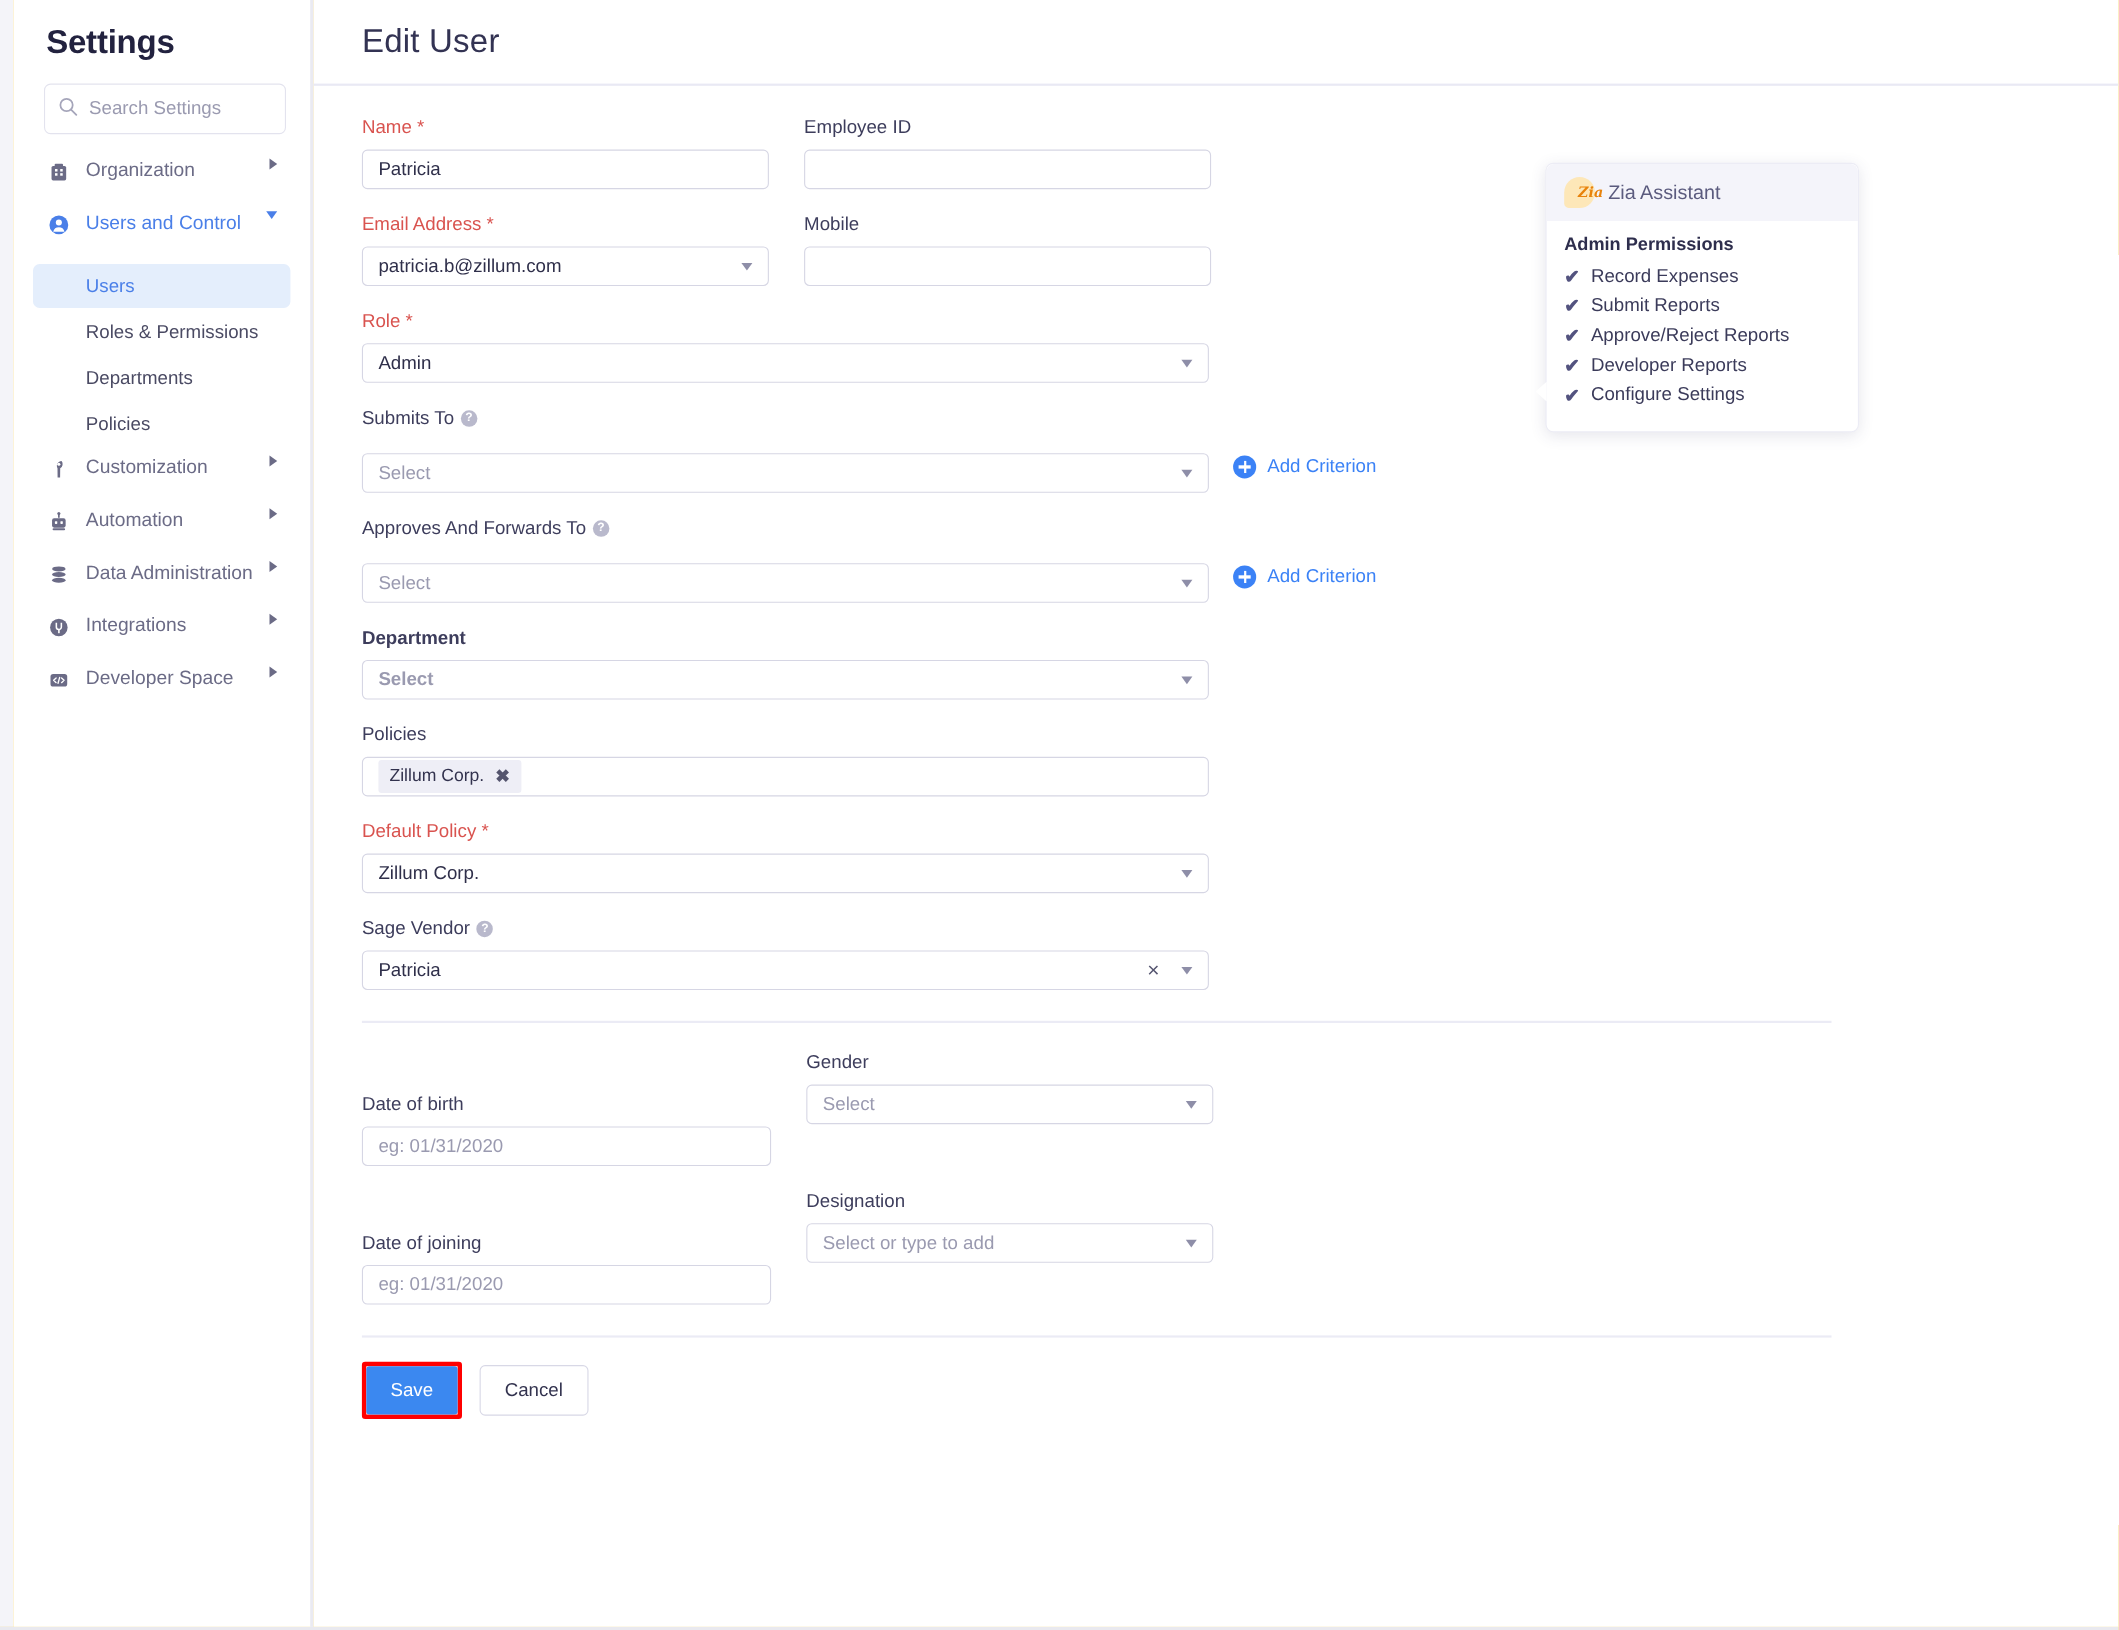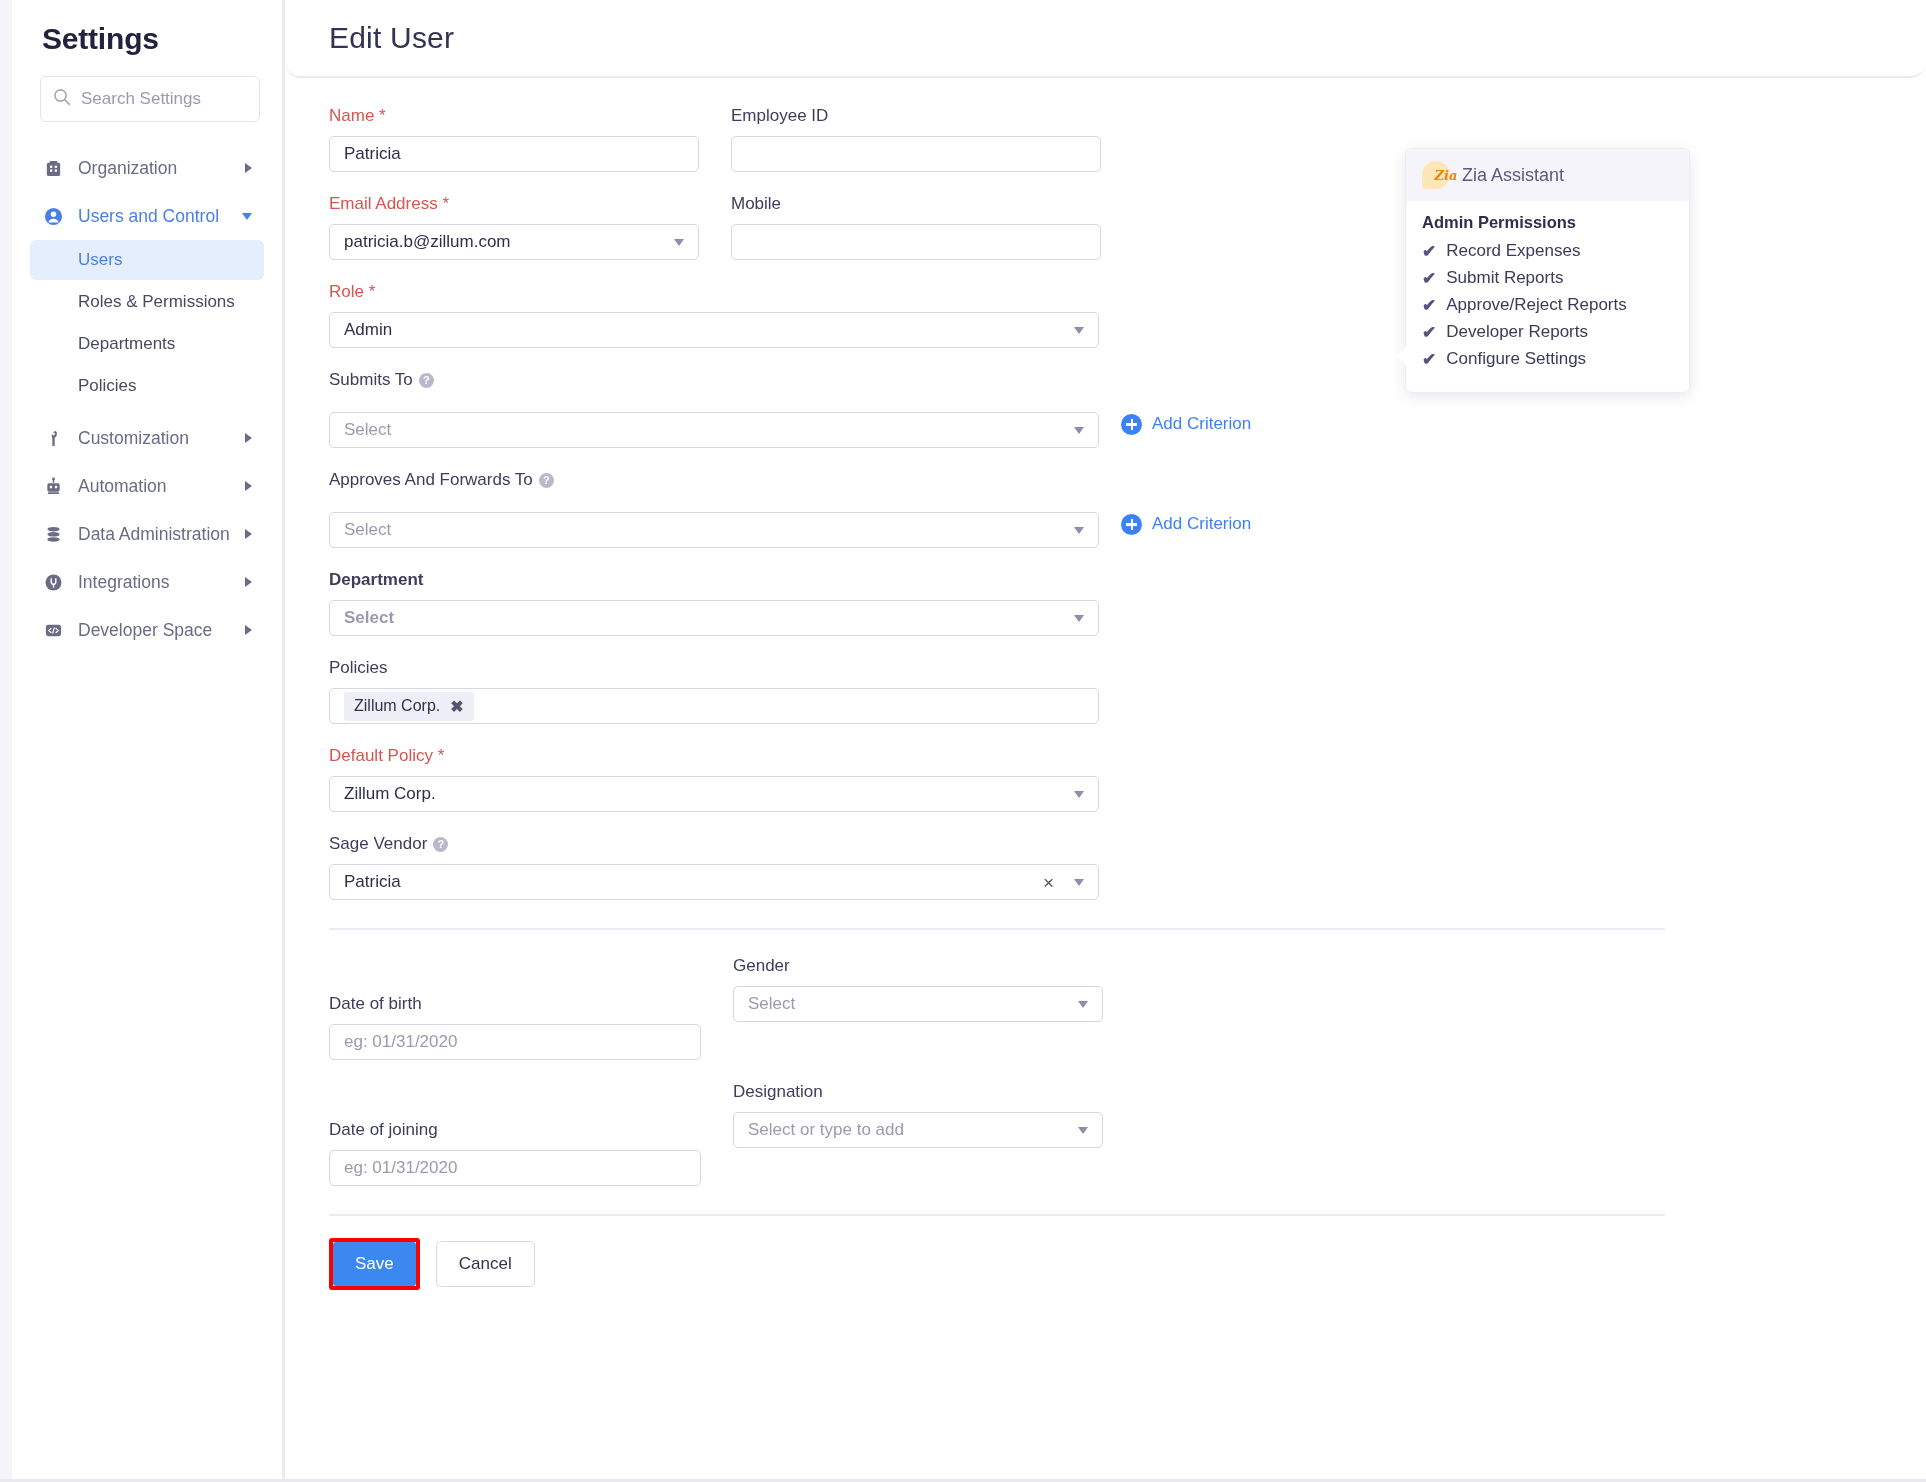--- a/index.html
+++ b/index.html
@@ -60,21 +60,21 @@
     font-size: 17px;
     color: #3b3b54;
     margin-left: 10px;
     width: 100%;
     font-family: "Liberation Sans", sans-serif;
     background: transparent;
   }
   .search-box input::placeholder { color: #9a9ab0; }
   .nav-item {
     display: flex;
-    align-items: center;
+    align-items: flex-start;
     height: 48px;
     padding: 0 8px 0 10px;
     border-radius: 6px;
     cursor: pointer;
     color: #6b6b86;
     font-size: 17.5px;
   }
   .nav-item .nav-icon {
     width: 26px; height: 24px;
     display: flex; align-items: center; justify-content: center;
@@ -119,21 +119,20 @@
     height: 100%;
     position: relative;
     background: #ffffff;
   }
   .page-header {
     height: 78px;
     display: flex;
     align-items: center;
     padding-left: 44px;
     border-bottom: 2px solid #e9e9f4;
-    border-radius: 16px;
   }
   .page-title {
     font-size: 30px;
     color: #333353;
     font-weight: normal;
     letter-spacing: 0.2px;
   }
   .form-wrap { padding: 28px 0 0 44px; position: relative; }
 
   .field-row { display: flex; gap: 32px; margin-bottom: 22px; }

